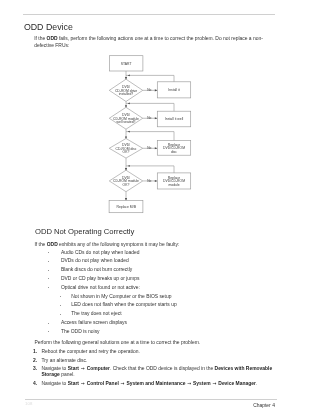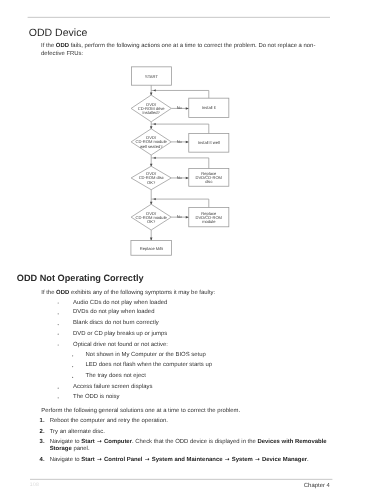--- a/index.html
+++ b/index.html
@@ -7,21 +7,21 @@
        font-family:"Liberation Sans",sans-serif;}
   .page{position:relative;width:300px;height:420px;}
 
   .rule{position:absolute;height:1.1px;background:#d0d0d0;}
   .rule.top{left:22.8px;width:252.5px;top:14.2px;}
   .rule.bot{left:24.5px;width:252.5px;top:399.1px;}
 
   h2.sec{position:absolute;margin:0;font-weight:400;color:#2b2b2b;white-space:nowrap;
          transform-origin:left top;}
   #sec1{left:23.9px;top:22.6px;font-size:8.8px;line-height:1;}
-  #sec2{left:14px;top:228.2px;font-size:7.65px;line-height:1;font-weight:bold;}
+  #sec2{left:35px;top:228.2px;font-size:7.65px;line-height:1;}
 
   .body{position:absolute;font-size:4.95px;line-height:6.8px;color:#333333;}
   b{font-weight:700;color:#1e1e1e;}
   .arw{font-family:"DejaVu Sans",sans-serif;font-weight:700;font-size:4.7px;color:#1e1e1e;letter-spacing:0.15px;}
 
   #intro1{left:34.2px;top:36.0px;width:233px;}
   #intro2{left:34.4px;top:241.8px;width:240px;}
   #perform{left:34.4px;top:339.5px;width:240px;}
   
   .bl{position:absolute;font-size:4.95px;line-height:8.83px;color:#333333;white-space:nowrap;}

